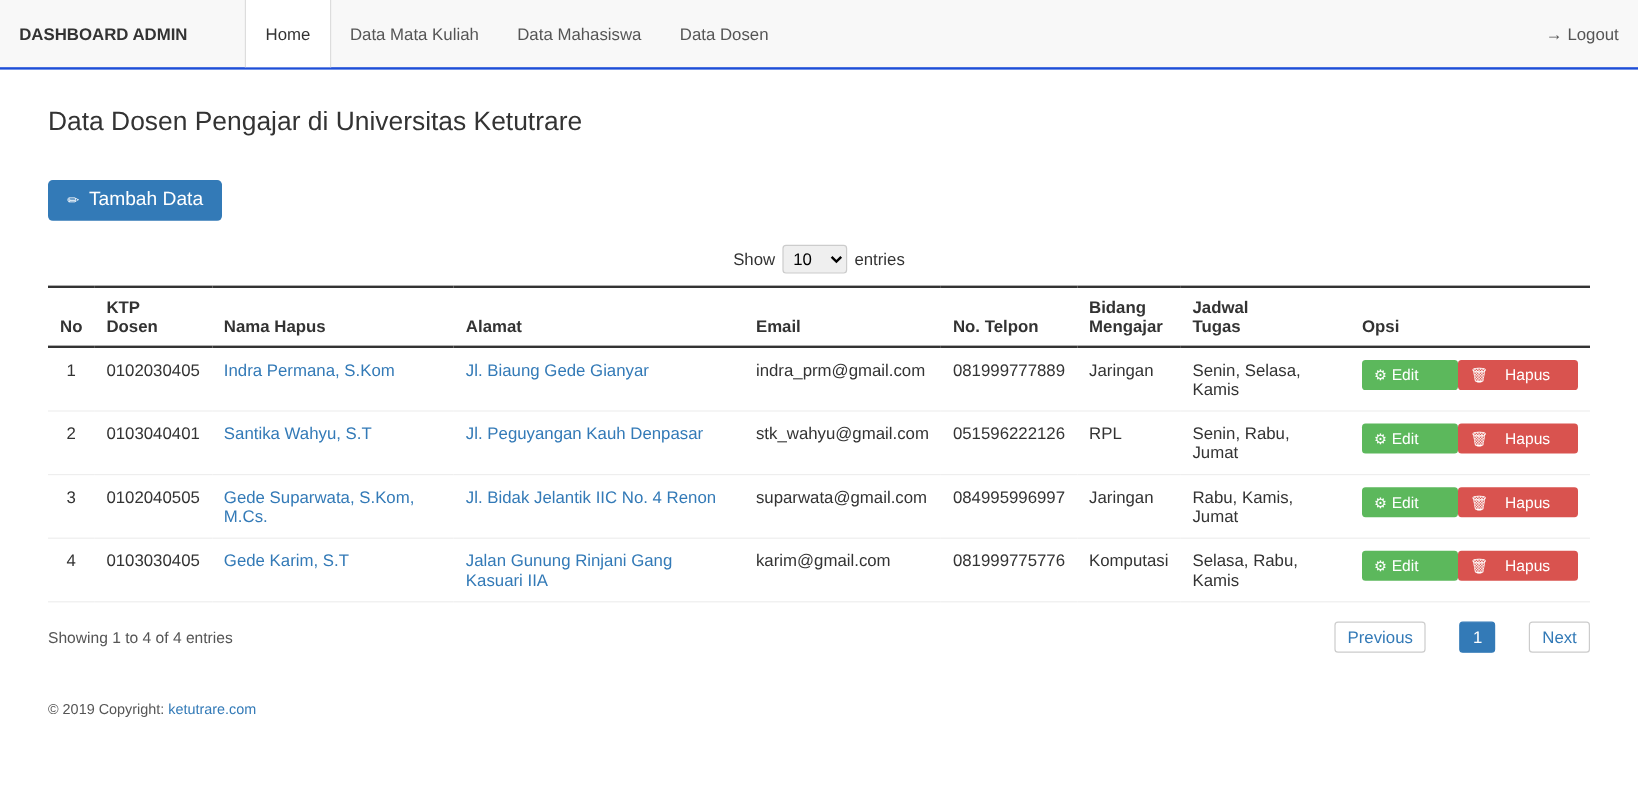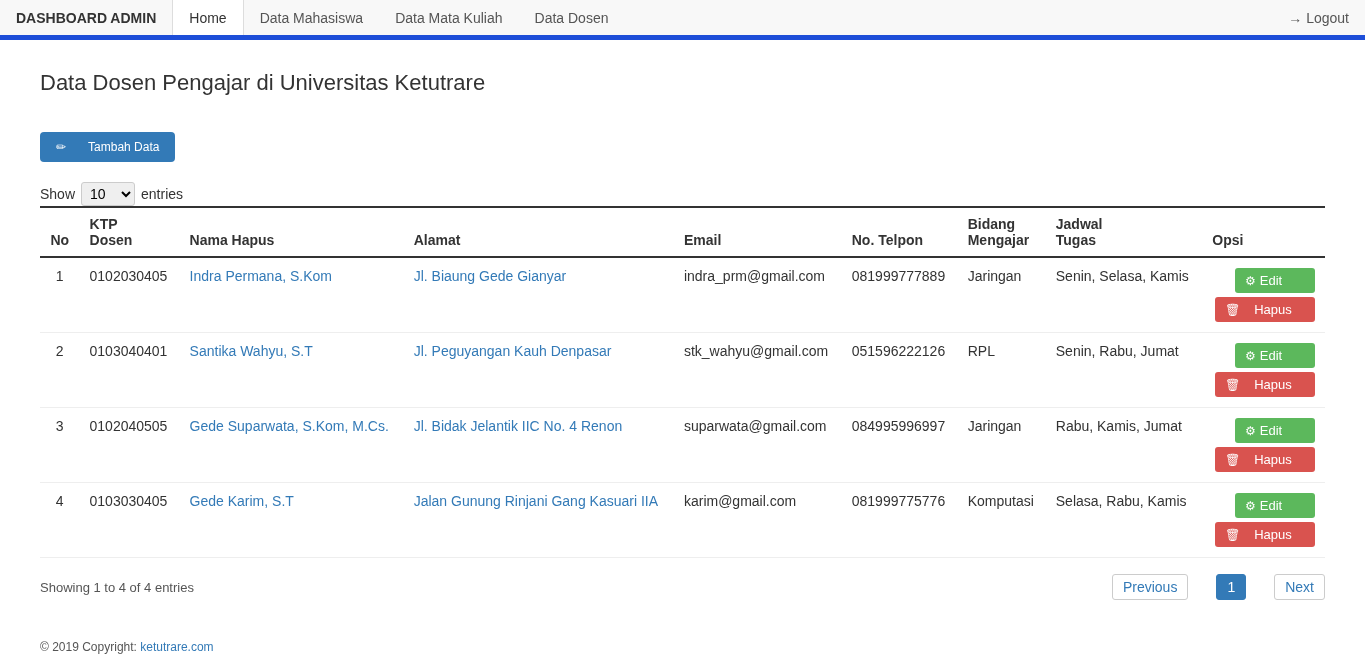--- a/index.html
+++ b/index.html
@@ -3,36 +3,37 @@
   <meta charset="utf-8">
   <style>
     * { box-sizing: border-box; margin: 0; padding: 0; }
     body { font-family: Arial, sans-serif; font-size: 14px; color: #333; background: #fff; }
 
     
     .navbar {
       display: flex;
       align-items: center;
       background: #f8f8f8;
-      border-bottom: 5px solid #1d4ed8;
+      border-bottom: 2px solid #1d4ed8;
       padding: 0;
-      height: 40px;
+      height: 58px;
     }
     .navbar-brand {
       padding: 0 16px;
       font-weight: bold;
       font-size: 14px;
       color: #333;
       white-space: nowrap;
     }
     .navbar-nav {
       display: flex;
       align-items: stretch;
       height: 100%;
       flex: 1;
+      margin-left: 32px;
     }
     .nav-item {
       display: flex;
       align-items: center;
       padding: 0 16px;
       cursor: pointer;
       font-size: 14px;
       color: #555;
       height: 100%;
       border: none;
@@ -64,32 +65,34 @@
       margin-bottom: 36px;
       color: #333;
     }
     .btn-add {
       background: #337ab7;
       color: #fff;
       border: none;
       padding: 8px 16px;
       border-radius: 4px;
       cursor: pointer;
-      font-size: 12px;
+      font-size: 16px;
       display: inline-flex;
       align-items: center;
-      gap: 22px;
+      gap: 8px;
       margin-bottom: 20px;
     }
 
     
     .table-controls {
       display: flex;
       justify-content: space-between;
       align-items: center;
+      margin-bottom: 10px;
+      flex-direction: column;
     }
     .show-entries {
       display: flex;
       align-items: center;
       gap: 6px;
       font-size: 14px;
     }
     .show-entries select {
       padding: 2px 4px;
       font-size: 14px;
@@ -165,22 +168,22 @@
       border-radius: 3px;
       cursor: pointer;
       font-size: 13px;
       display: inline-flex;
       align-items: center;
       gap: 14px;
       width: 100px;
     }
     .opsi-cell {
       display: flex;
-      flex-direction: column;
-      align-items: flex-end;
+      flex-direction: row;
+      align-items: flex-start;
     }
 
     
     .table-footer {
       display: flex;
       justify-content: space-between;
       align-items: center;
       margin-top: 16px;
     }
     .showing-text {
@@ -225,22 +228,22 @@
     .icon-gear::before { content: "⚙"; font-size: 12px; }
     .icon-logout::before { content: "→"; font-size: 14px; }
   </style>
 </head>
 <body>
 
 <nav class="navbar">
   <span class="navbar-brand">DASHBOARD ADMIN</span>
   <div class="navbar-nav">
     <button class="nav-item active">Home</button>
+    <button class="nav-item">Data Mata Kuliah</button>
     <button class="nav-item">Data Mahasiswa</button>
-    <button class="nav-item">Data Mata Kuliah</button>
     <button class="nav-item">Data Dosen</button>
   </div>
   <div class="navbar-logout">
     <span class="icon-logout"></span>
     <span>Logout</span>
   </div>
 </nav>
 
 <div class="content">
   <h2 class="page-title">Data Dosen Pengajar di Universitas Ketutrare</h2>

